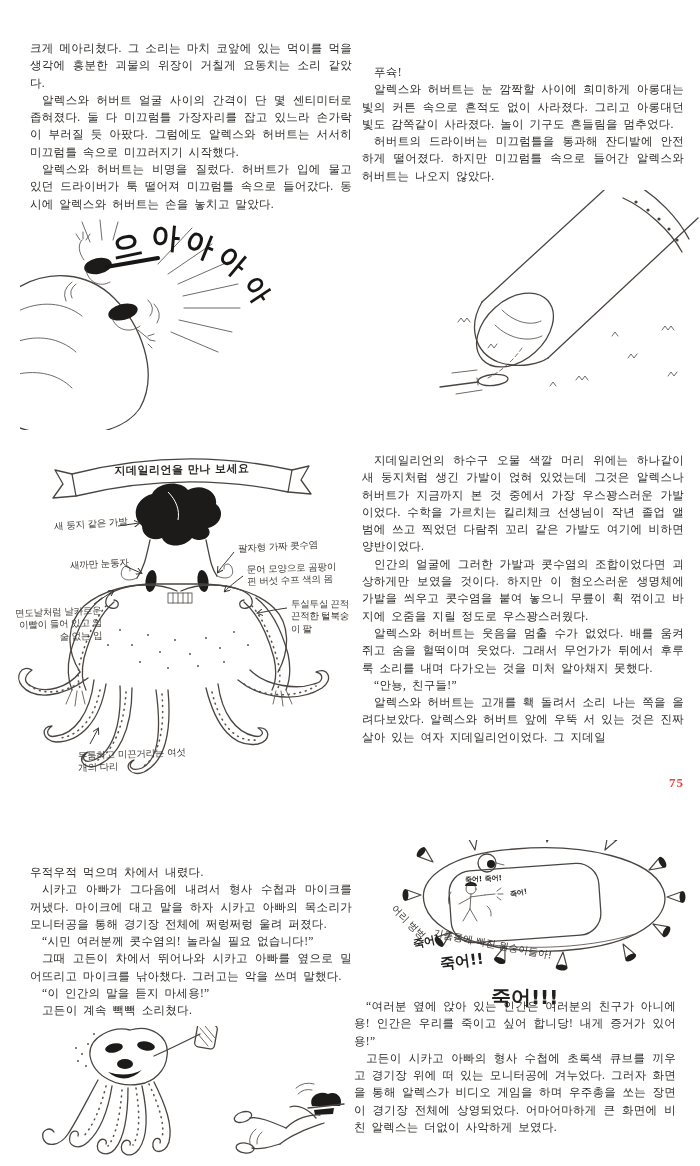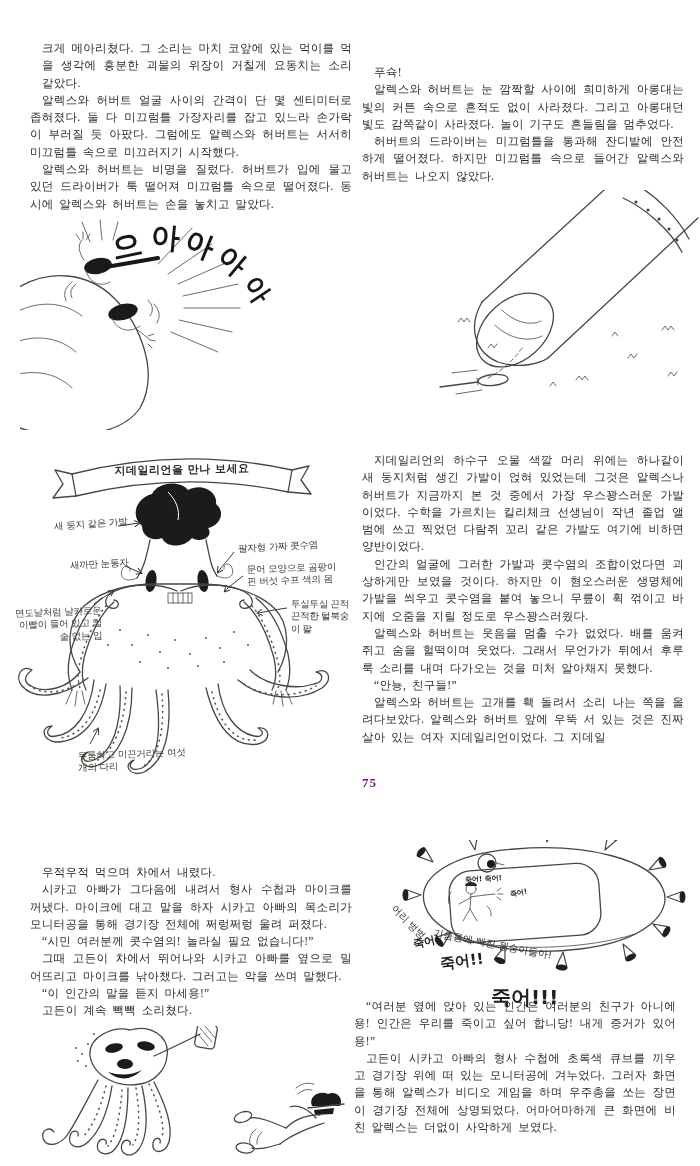--- a/index.html
+++ b/index.html
@@ -1,23 +1,23 @@
 <!DOCTYPE html>
 <html><head>
 <meta charset="utf-8">
 <style>
   html,body{margin:0;padding:0;background:#ffffff;}
   #page{position:relative;width:700px;height:1166px;background:#ffffff;overflow:hidden;
         font-family:"Liberation Serif","DejaVu Serif",serif;color:#2e2b28;}
   .textblock{position:absolute;width:322px;font-size:11.5px;line-height:17.3px;
              text-align:justify;word-spacing:2.5px;letter-spacing:.3px;}
   .textblock p{margin:0;text-indent:1.05em;}
-  .textblock p.noindent{text-indent:0;margin-left:12px;}
-  .pagenum{position:absolute;width:322px;text-align:left;font-size:13px;font-weight:bold;
-           letter-spacing:1px;color:#701a75;}
+  .textblock p.noindent{text-indent:0;}
+  .pagenum{position:absolute;width:322px;text-align:right;font-size:13px;font-weight:bold;
+           letter-spacing:1px;color:#ef4444;}
   .illus{position:absolute;}
   svg{display:block;}
   .sk{stroke:#4a4541;stroke-width:1.3;fill:none;stroke-linecap:round;stroke-linejoin:round;}
   .skt{stroke:#4a4541;stroke-width:.8;fill:none;stroke-linecap:round;}
   .fill{fill:#1d1b1a;stroke:none;}
   .dots{stroke:#5a544e;stroke-width:1.6;fill:none;stroke-dasharray:.8 5;stroke-linecap:round;}
   .scream-char{position:absolute;font-family:"DejaVu Sans","Liberation Sans",sans-serif;
                font-weight:bold;color:#191715;}
   .note{position:absolute;font-family:"DejaVu Sans","Liberation Sans",sans-serif;
         font-size:9.5px;line-height:1.3;color:#3a3631;letter-spacing:-.2px;}
@@ -29,21 +29,21 @@
       color:#35312c;}
 </style>
 </head>
 <body>
 
 <div id="page">
 
   <div class="textblock" style="left:30px;top:40px;">
     <p class="noindent">크게 메아리쳤다. 그 소리는 마치 코앞에 있는 먹이를 먹을 생각에 흥분한 괴물의 위장이 거칠게 요동치는 소리 같았다.</p>
     <p>알렉스와 허버트 얼굴 사이의 간격이 단 몇 센티미터로 좁혀졌다. 둘 다 미끄럼틀 가장자리를 잡고 있느라 손가락이 부러질 듯 아팠다. 그럼에도 알렉스와 허버트는 서서히 미끄럼틀 속으로 미끄러지기 시작했다.</p>
-    <p>알렉스와 허버트는 비명을 질렀다. 허버트가 입에 물고 있던 드라이버가 툭 떨어져 미끄럼틀 속으로 떨어졌다. 동시에 알렉스와 허버트는 손을 놓치고 말았다.</p>
+    <p>알렉스와 허버트는 비명을 질렀다. 허버트가 입에 물고 있던 드라이버가 툭 떨어져 미끄럼틀 속으로 들어갔다. 동시에 알렉스와 허버트는 손을 놓치고 말았다.</p>
   </div>
 
   <div class="illus" style="left:20px;top:212px;width:330px;height:218px;">
     <svg width="330" height="218" viewBox="0 0 330 218">
 
       <path class="sk" d="M-6,78 C28,56 68,60 94,86 C120,112 140,160 120,196 C100,226 38,230 -6,214"></path>
       <path class="skt" d="M-4,100 C20,88 44,90 62,104 M-4,130 C18,122 40,126 56,140 M-2,162 C18,158 38,162 52,176"></path>
 
       <ellipse class="fill" cx="78" cy="54" rx="14" ry="8" transform="rotate(-12 78 54)"></ellipse>
       <path class="skt" d="M66,58 C68,70 80,76 90,70"></path>

